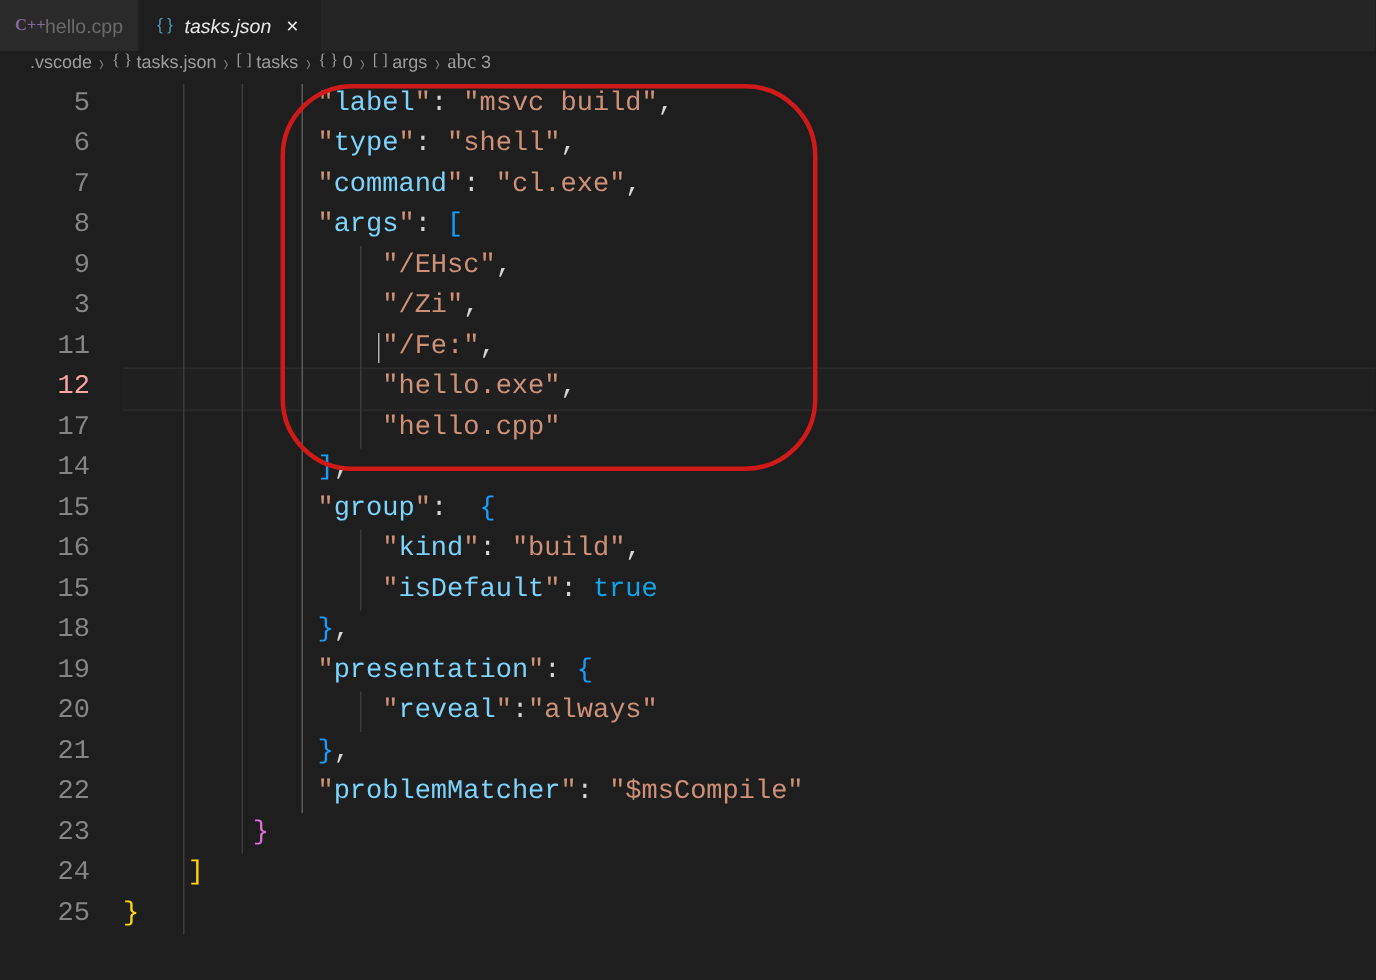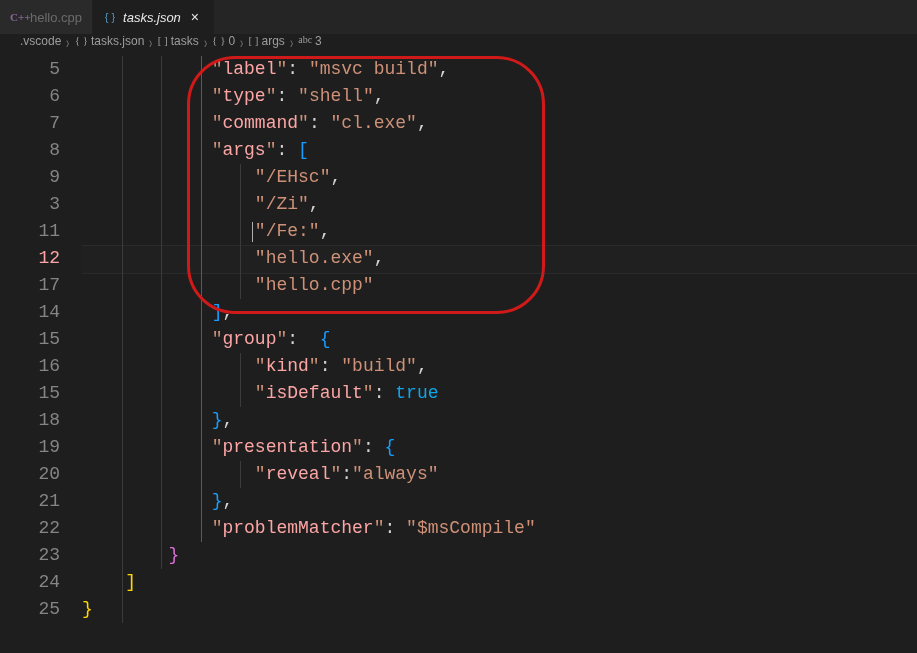--- a/index.html
+++ b/index.html
@@ -34,21 +34,21 @@
   .code .row{height:27px;}
   .hl{position:absolute;left:0;right:0;height:27px;background:rgba(255,255,255,.012);
      border-top:1px solid #2a2a2a;border-bottom:1px solid #2a2a2a;pointer-events:none;}
   .ind{position:absolute;width:0;border-left:1px solid #3b3b3b;pointer-events:none;}
   .ind.act{border-left-color:#5a5a5a;}
   
   .anno{position:absolute;border:3px solid #d01a1a;border-radius:48px;
     pointer-events:none;}
   
   .p {color:#d4d4d4;}       
-  .k {color:#fca5a5;margin-top:12px;}       
+  .k {color:#7dd3fc;margin-top:12px;}       
   .s {color:#ce9178;}       
   .y {color:#ffd602;}       
   .m {color:#da70d6;}       
   .b {color:#179fff;}       
   .t {color:#0ea5e9;margin-top:18px;}       
   .cursor{position:absolute;width:1px;height:20px;background:#aeafad;}
 </style>
 </head>
 <body>
 
@@ -72,21 +72,21 @@
   <span class="sep">›</span>
   <span class="bc-ico">[ ]</span>
   <span>tasks</span>
   <span class="sep">›</span>
   <span class="bc-ico">{ }</span>
   <span>0</span>
   <span class="sep">›</span>
   <span class="bc-ico">[ ]</span>
   <span>args</span>
   <span class="sep">›</span>
-  <span class="bc-ico" style="color:#9d9d9d;font-size:10px">abc</span>
+  <span class="bc-ico" style="color:#9d9d9d;font-size:14px">abc</span>
   <span>3</span>
 </div>
 
 <div class="editor">
   <div class="gutter" id="gutter">
       <div>5</div>
       <div>6</div>
       <div>7</div>
       <div>8</div>
       <div>9</div>

